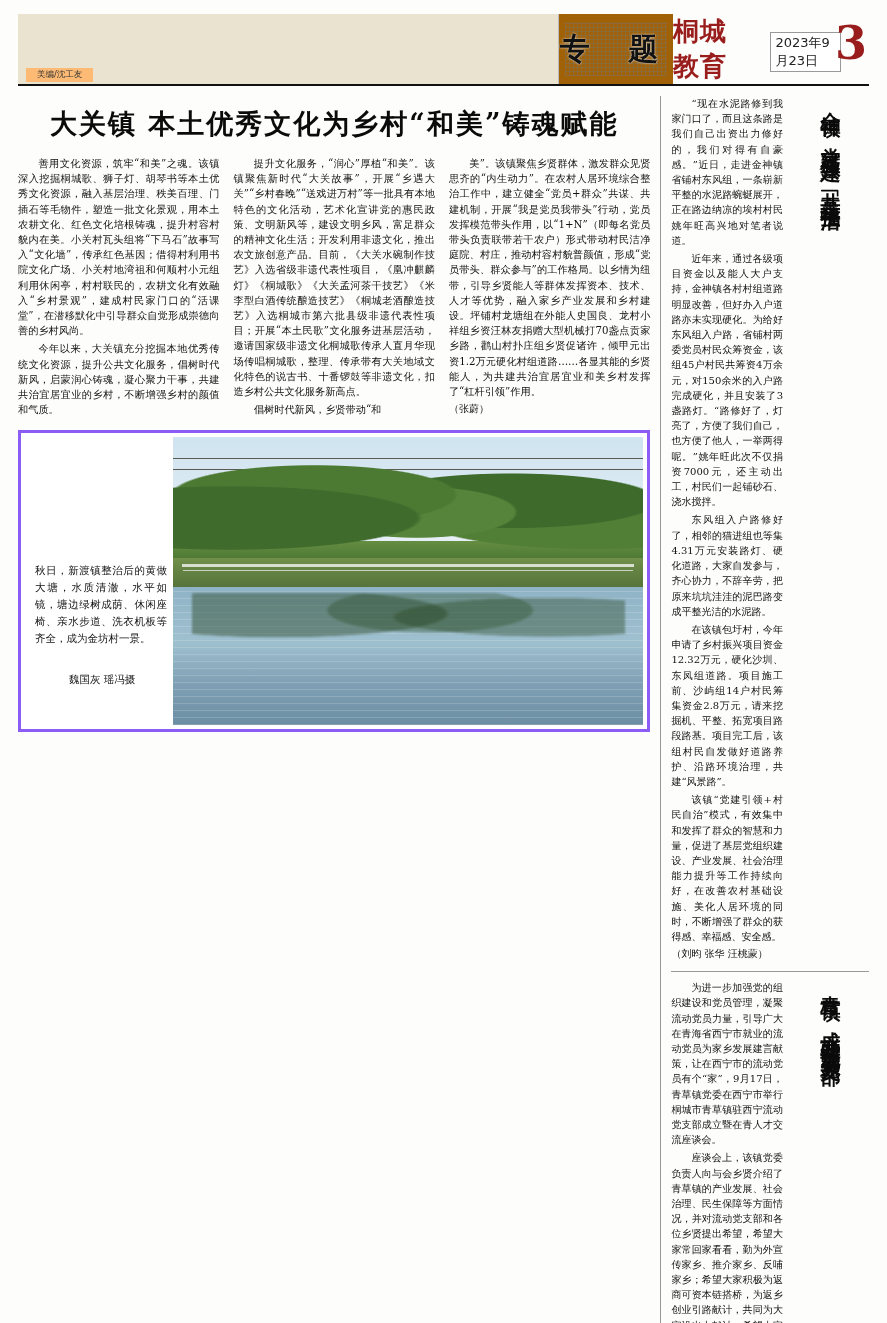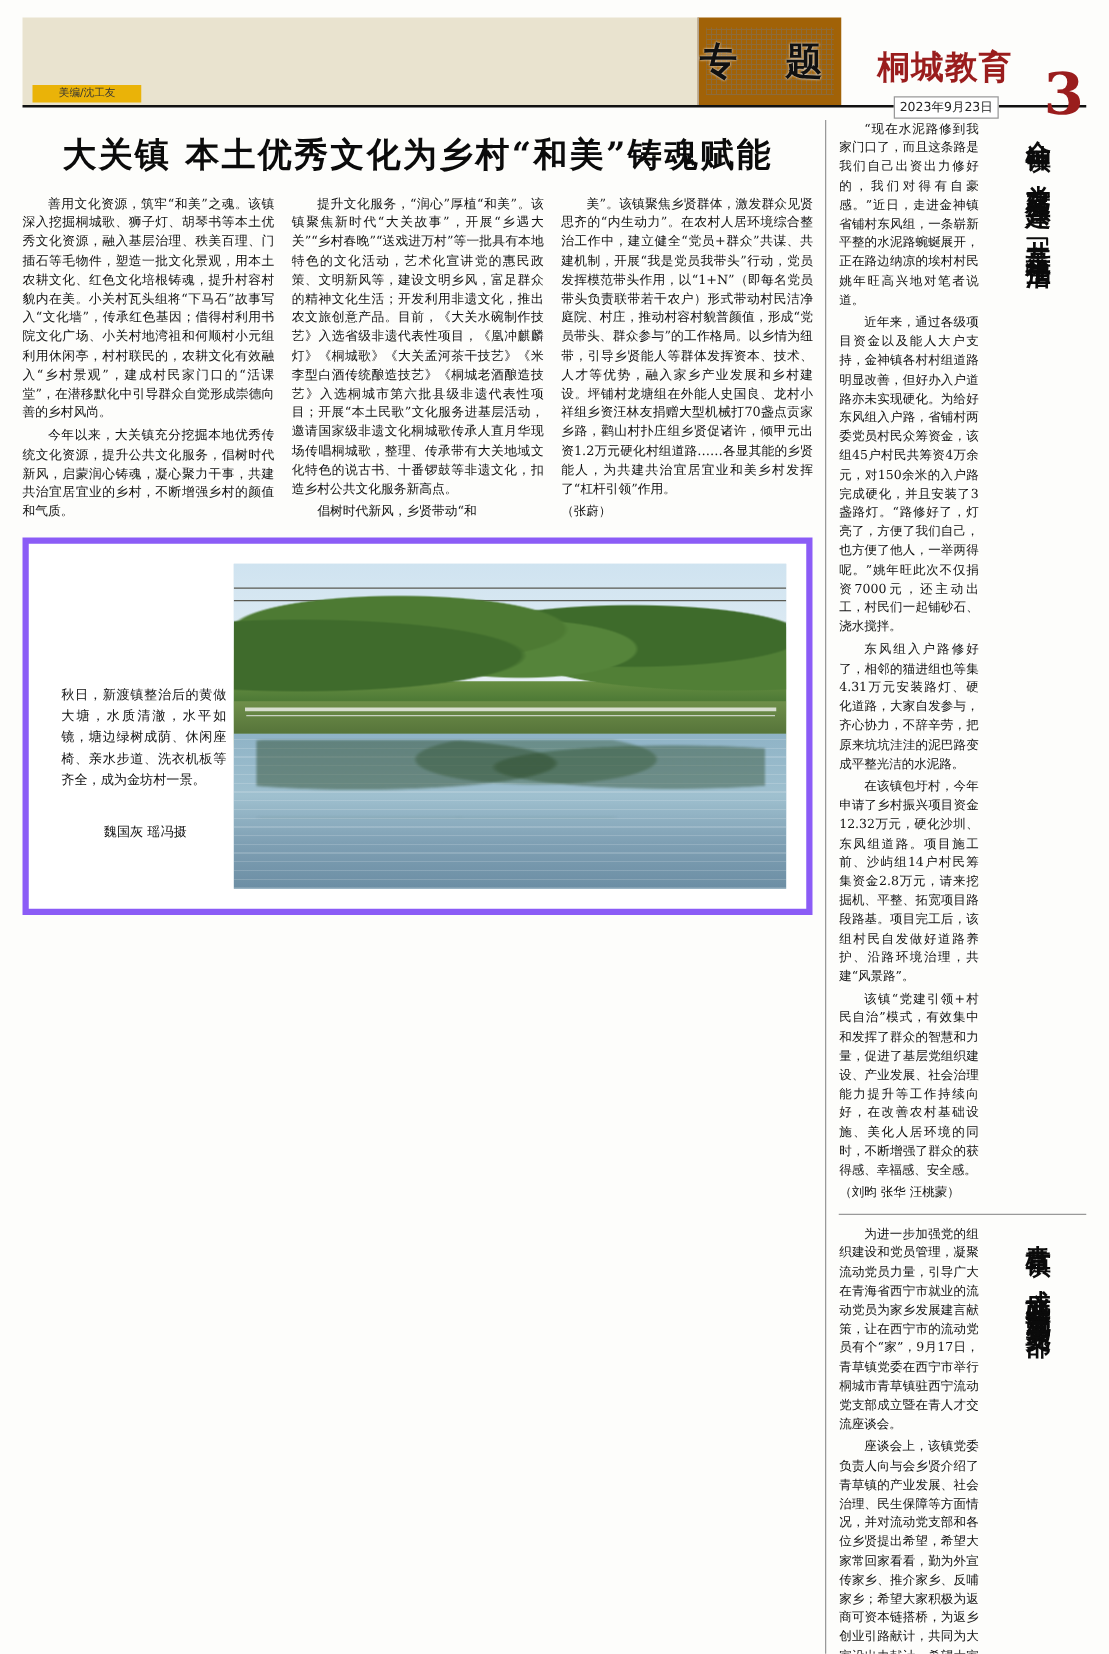--- a/index.html
+++ b/index.html
@@ -45,22 +45,22 @@
     text-align: center;
     padding-top: 4px;
     white-space: nowrap;
   }
   .mast-byline {
     position: absolute;
     left: 8px;
     bottom: 2px;
     font-size: 8.5px;
     color: #333;
-    background: #eab308;
-    padding: 1px 21px;
+    background: #fdba74;
+    padding: 1px 11px;
   }
   .mast-mid {
     flex: 1 1 auto;
     display: flex;
     align-items: center;
     justify-content: center;
     background: #a16207;
     position: relative;
     border-left: 1px solid #bbb;
   }
@@ -78,35 +78,34 @@
     left: 6px; right: 6px; top: 8px; bottom: 8px;
     background-image:
       repeating-linear-gradient(0deg, #777 0 1px, transparent 1px 4px),
       repeating-linear-gradient(90deg, #777 0 1px, transparent 1px 4px);
     opacity: .45;
   }
   .mast-right {
     flex: 0 0 196px;
     position: relative;
     display: flex;
-    flex-direction: column;
+    flex-direction: row;
     align-items: center;
     justify-content: center;
-    margin-top: 32px;
   }
   .mast-title {
     font-family: "DejaVu Serif", "Liberation Serif", serif;
     font-weight: bold;
     font-size: 26px;
     color: #9a1d1d;
     letter-spacing: 1px;
     padding-right: 30px;
   }
   .mast-date {
-    font-size: 10px;
+    font-size: 13px;
     border: 1px solid #999;
     padding: 1px 4px;
     margin-top: 6px;
     background: #fff;
     color: #222;
     margin-right: 28px;
   }
   .mast-pagenum {
     position: absolute;
     right: 2px;
@@ -160,23 +159,23 @@
   .sig {
     text-align: left;
     font-size: 10px;
     font-family: "DejaVu Serif", "Liberation Serif", serif;
     margin-top: 2px;
   }
 
   
   .photo-wrap {
     margin: 10px 0 6px 0;
-    border: 5px solid #8b5cf6;
+    border: 3px solid #8b5cf6;
     background: #fff;
-    padding: 16px;
+    padding: 4px;
     display: flex;
     height: 302px;
   }
   .photo-caption {
     width: 148px;
     flex: 0 0 148px;
     position: relative;
     padding: 6px 4px;
   }
   .photo-caption .cap-text {

